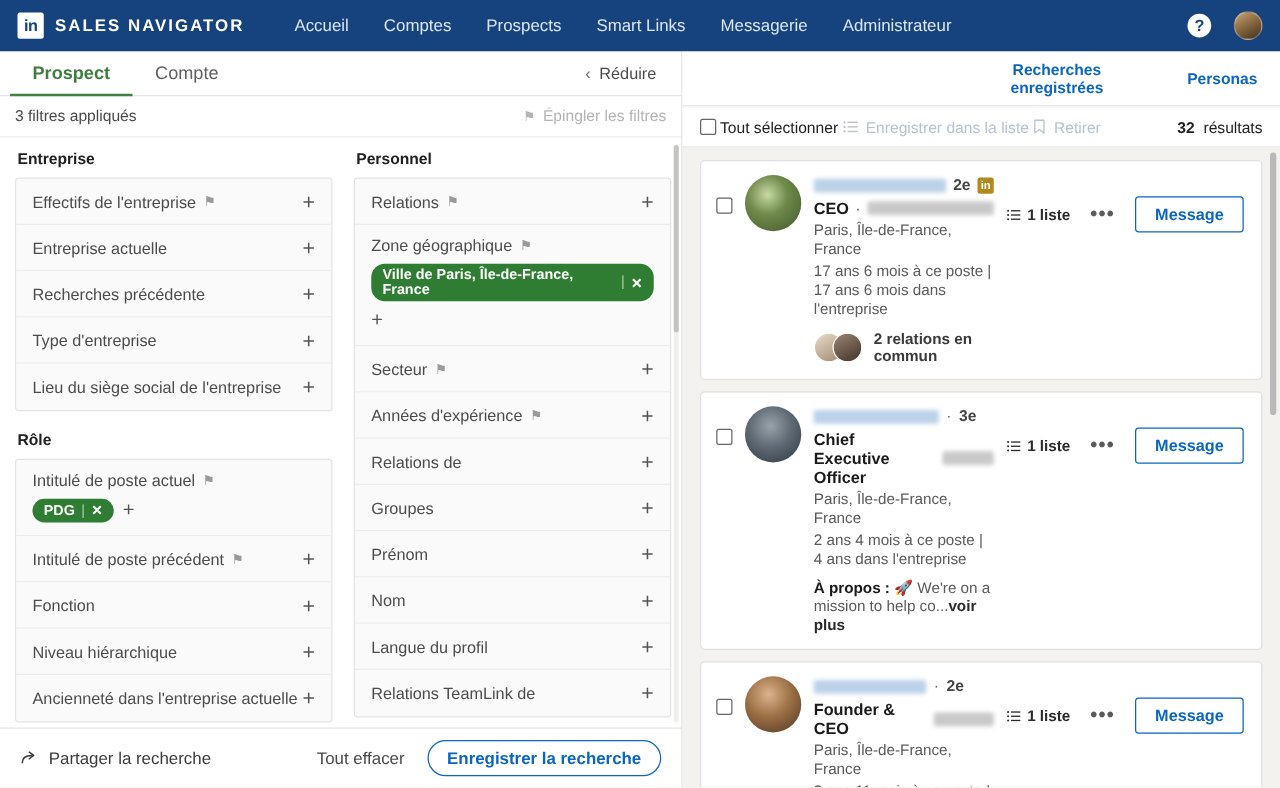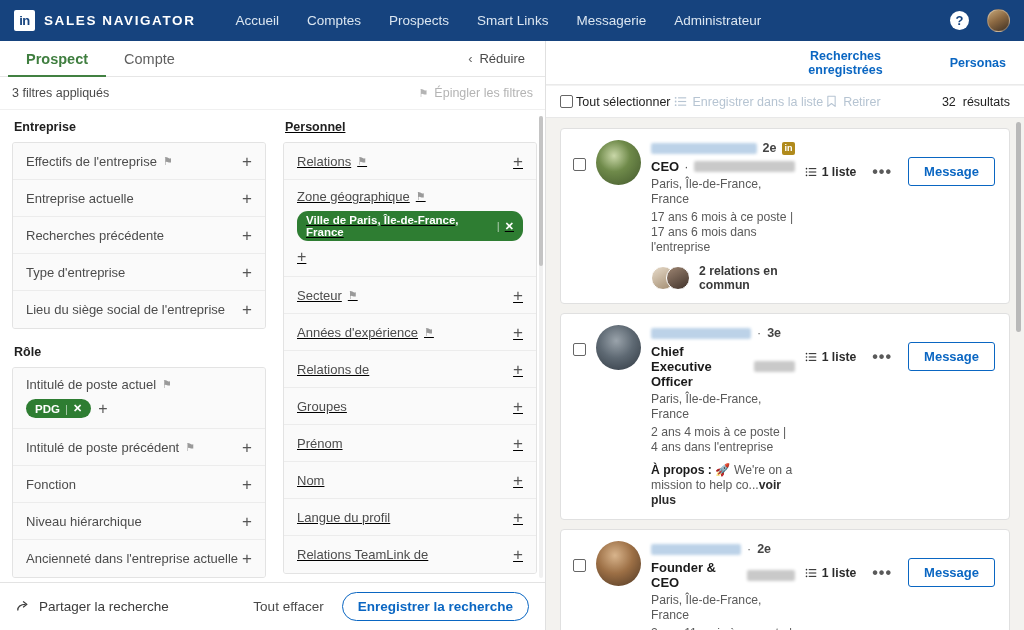--- a/index.html
+++ b/index.html
@@ -83,21 +83,21 @@
     margin-left: auto; display: flex; align-items: center; gap: 6px;
     color: #b4b4b4; font-size: 12.5px; cursor: pointer;
   }
   .pin-glyph { font-size: 11px; display: inline-block; }
 
   .filters-scroll {
     flex: 1 1 auto; overflow: hidden; display: flex; gap: 0;
     padding: 10px 12px 0 12px; min-height: 0; position: relative;
   }
   .fcol { width: 254px; flex: 0 0 254px; }
-  .fcol.second { margin-left: 17px; text-decoration: underline; }
+  .fcol.second { margin-left: 17px; }
   .fgroup-title {
     font-size: 12.5px; font-weight: 700; color: #202020;
     margin: 0 0 8px 2px;
   }
   .fgroup-title.spaced { margin-top: 16px; }
   .fbox {
     border: 1px solid #e3e3e3; border-radius: 3px; background: #fafafa;
     overflow: hidden; margin-bottom: 2px;
   }
   .frow {
@@ -191,21 +191,21 @@
   .cbox {
     width: 13px; height: 13px; border: 1.3px solid #666; border-radius: 2px;
     background: #fff; cursor: pointer; flex: 0 0 13px;
   }
   .ab-label { font-size: 12.5px; color: #222; cursor: pointer; }
   .ab-dim {
     font-size: 12.5px; color: #b6c4d2; display: flex; align-items: center;
     gap: 6px; cursor: default;
   }
   .res-count { margin-left: auto; font-size: 12.5px; color: #222; }
-  .res-count b { font-weight: 400; }
+  .res-count b { font-weight: 700; }
 
   .cards-wrap {
     flex: 1 1 auto; overflow: hidden; padding: 10px 14px 0 14px;
     position: relative; min-height: 0;
   }
   .card {
     background: #fff; border: 1px solid #e0e0e0; border-radius: 4px;
     padding: 11px 14px 11px 12px; margin-bottom: 9px; position: relative;
   }
   .card-top { display: flex; align-items: flex-start; gap: 10px; }

